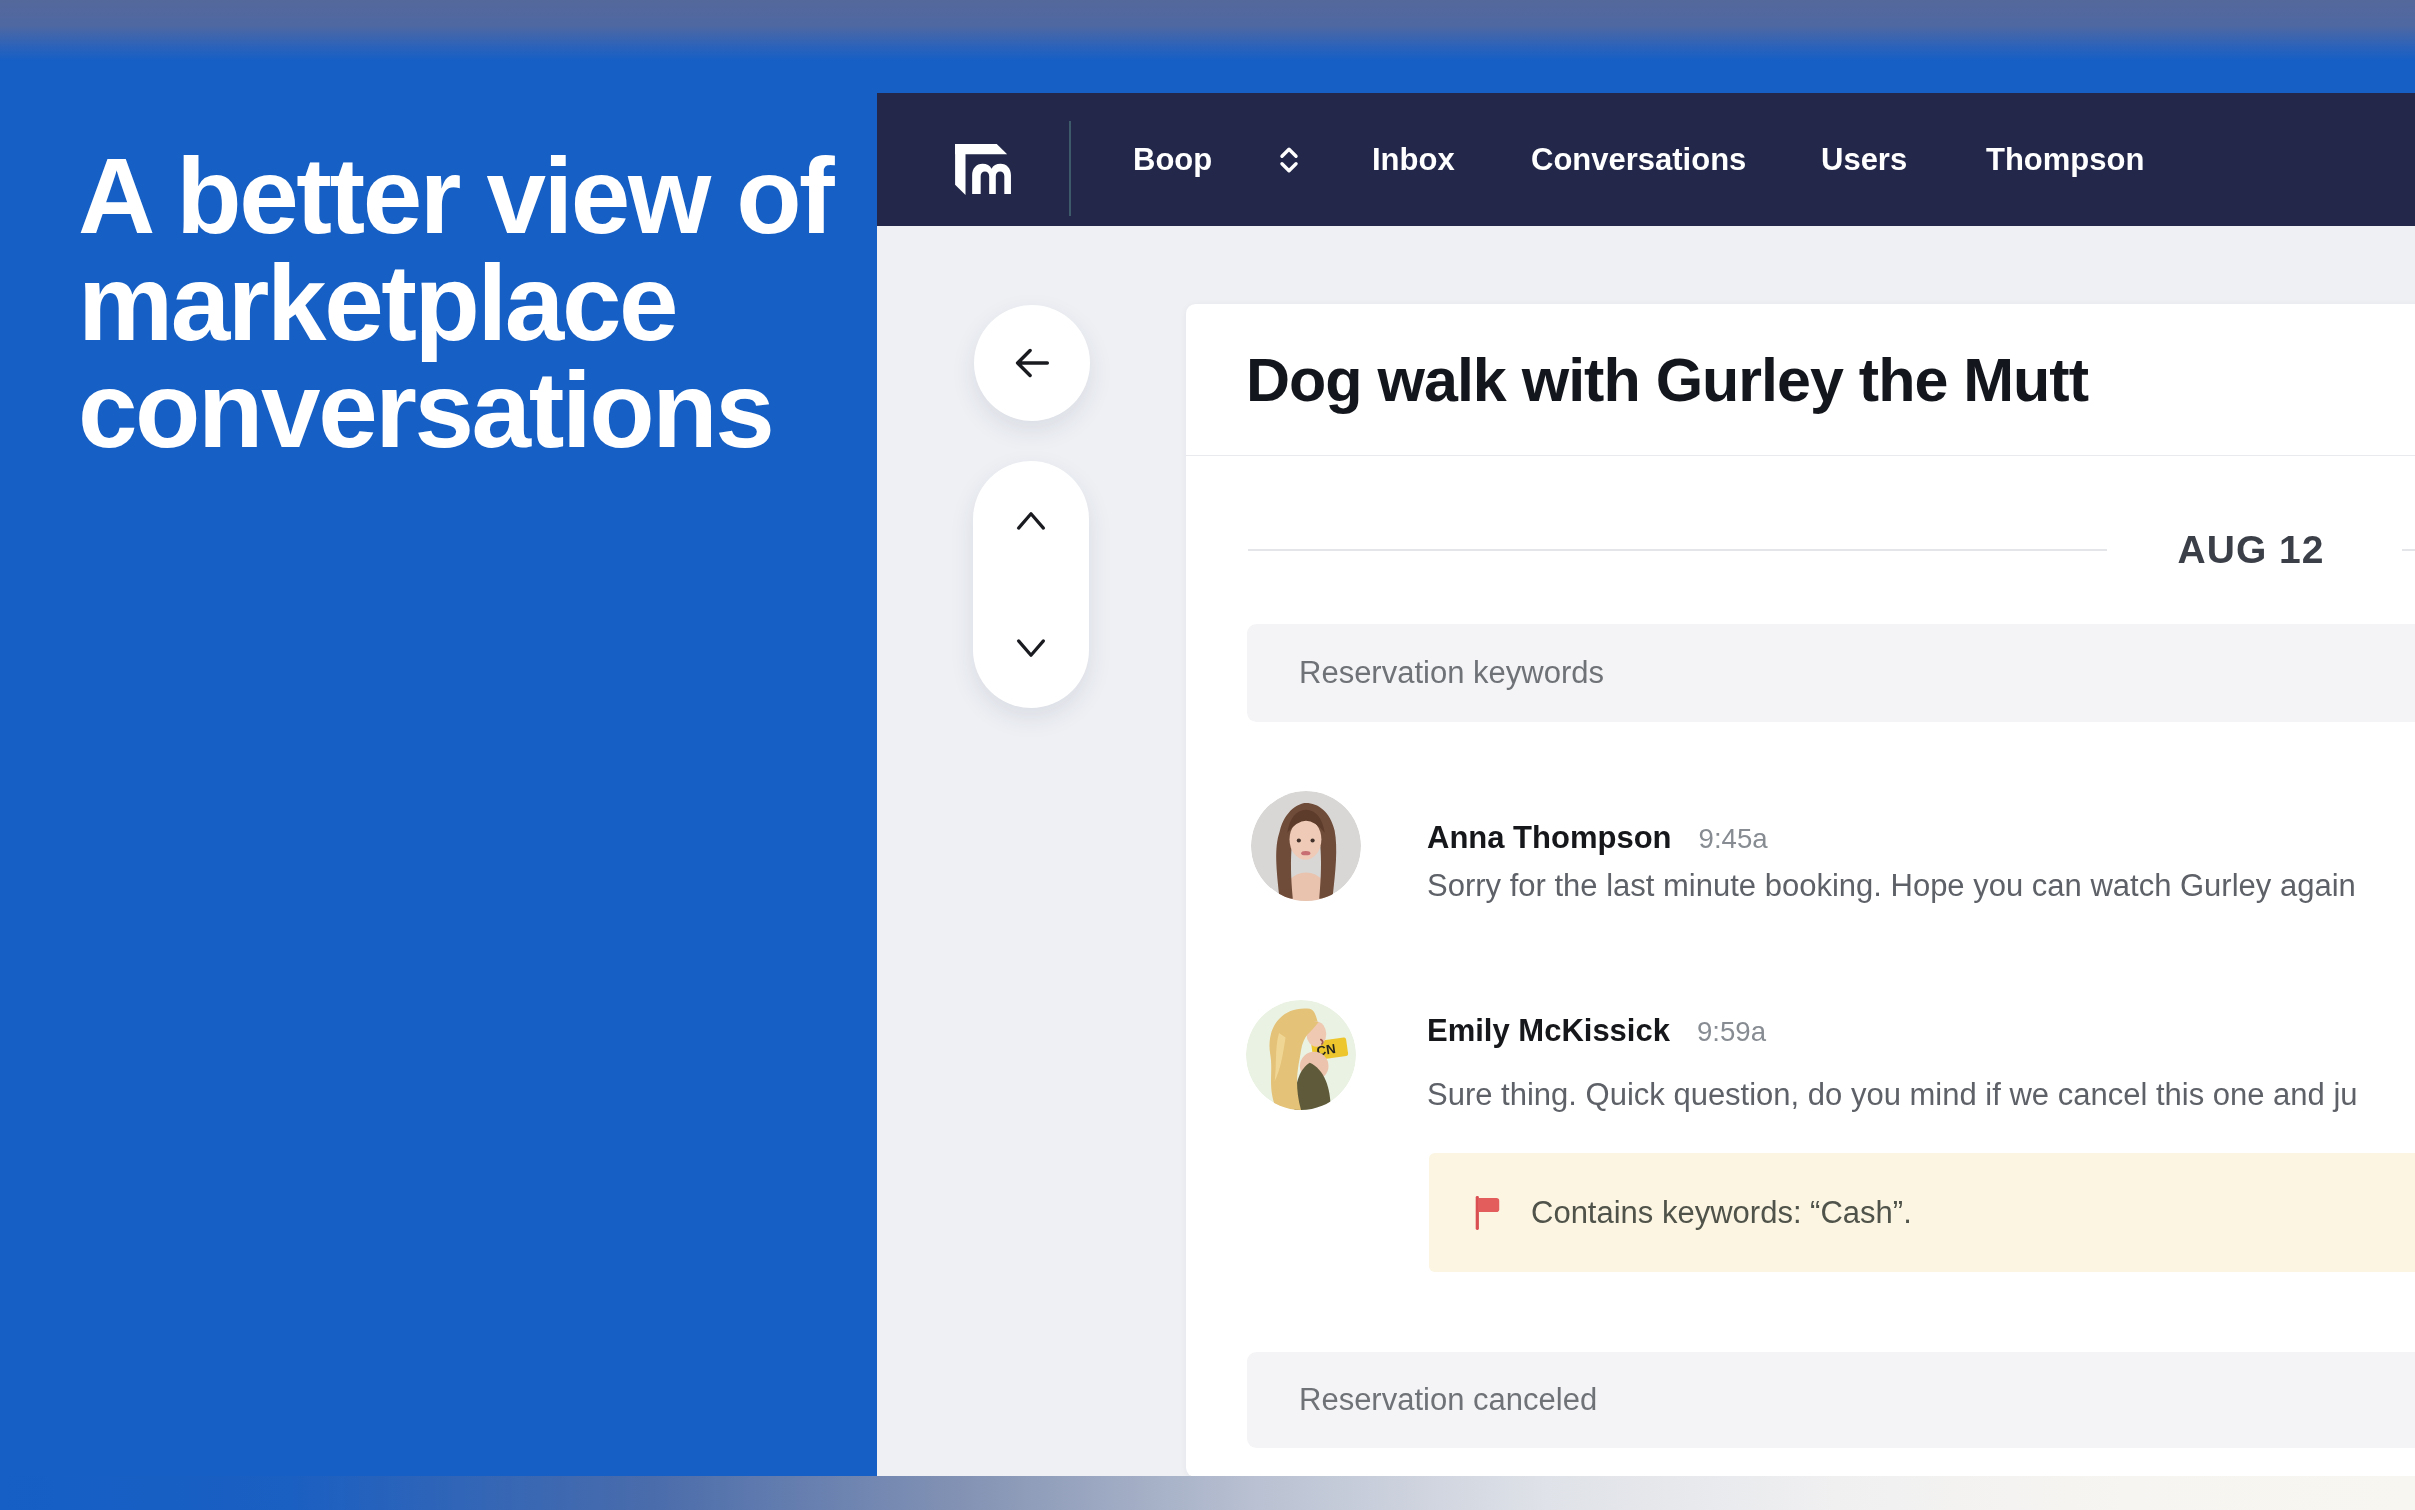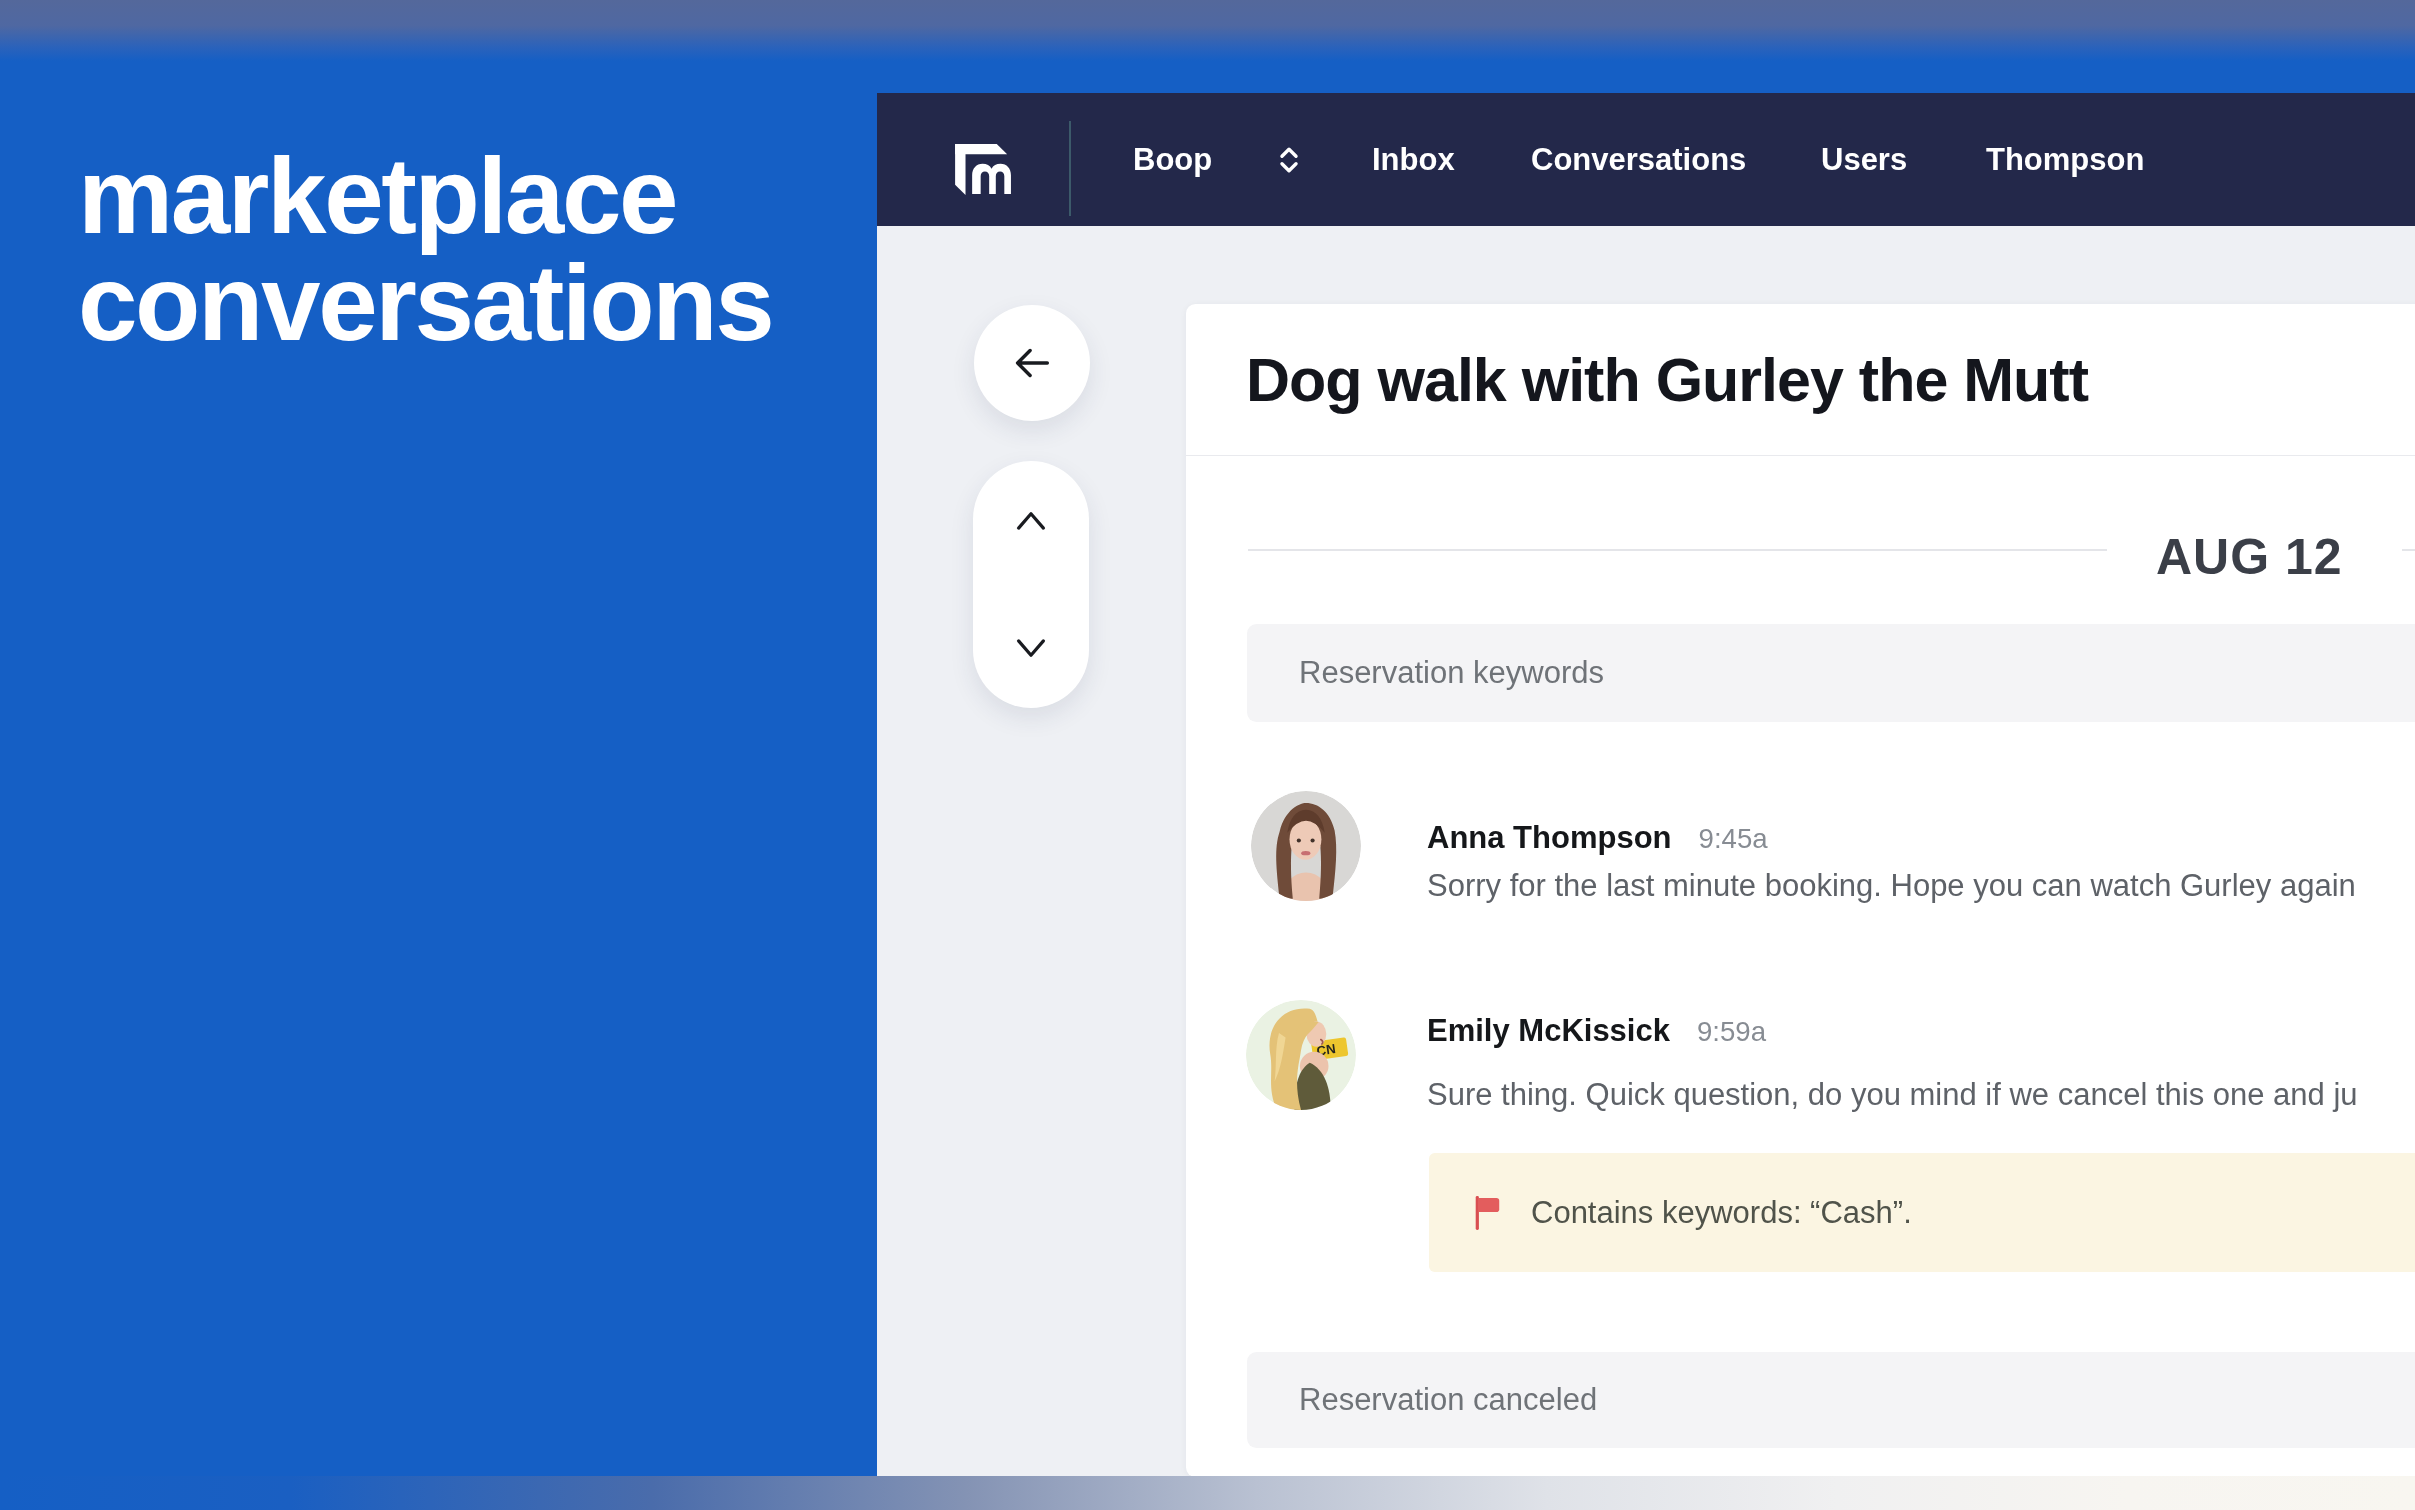--- a/index.html
+++ b/index.html
@@ -65,22 +65,22 @@
     position:absolute;left:0;top:0;width:100%;height:152px;
     border-bottom:1px solid #e9eaee;display:flex;align-items:center;
     box-sizing:border-box;padding-left:60px;
   }
   .card-title{font-size:61px;font-weight:600;color:#14161d;letter-spacing:-1px;margin:0;}
   .card-body{position:absolute;left:0;top:153px;right:0;bottom:0;overflow:hidden;}
   
   .tl-line-left{position:absolute;left:62px;top:92px;width:859px;height:1.9px;background:#e4e5e9;}
   .tl-line-right{position:absolute;left:1216px;right:-9.5px;top:92px;height:1.9px;background:#e4e5e9;}
   .tl-date{
-    position:absolute;left:970px;top:71px;width:190px;
-    font-size:50px;font-weight:700;color:#3b3f48;letter-spacing:1px;white-space:nowrap;
+    position:absolute;left:970px;top:71px;width:190px;text-align:center;
+    font-size:39px;font-weight:700;color:#3b3f48;letter-spacing:1px;white-space:nowrap;
   }
   .status-box{
     position:absolute;left:61px;right:-28.5px;height:98px;border-radius:9.5px;
     background:#f4f4f6;display:flex;align-items:center;padding-left:52px;box-sizing:border-box;
     font-size:31px;color:#6f7378;white-space:nowrap;
   }
   .status-confirmed{top:167px;}
   .status-canceled{top:895px;height:96px;}
   .avatar{
     position:absolute;width:110px;height:110px;border-radius:50%;overflow:hidden;
@@ -108,20 +108,21 @@
     position:absolute;left:0;top:1476px;width:2416px;height:34px;
     background:linear-gradient(90deg,#155fc5 0%,#1a5fc2 12%,#4a6cab 27%,#8493b4 40%,#b9c1d2 52%,#dfe2e8 64%,#f0f0f1 76%,#f7f5f1 88%,#f8f6f0 100%);
   }
 </style>
 </head>
 <body>
 
 <div class="top-strip"></div>
 
 <div class="hero">
+  <span>A better view of</span>
   <span>marketplace</span>
   <span>conversations</span>
 </div>
 
 <div class="app-window">
 
   <header class="nav">
     <span class="logo">
       <svg width="59" height="53" viewBox="0 0 62 56" aria-hidden="true">
         <path d="M1 1 H45 L56 12 H1 Z" fill="#ffffff"></path>

